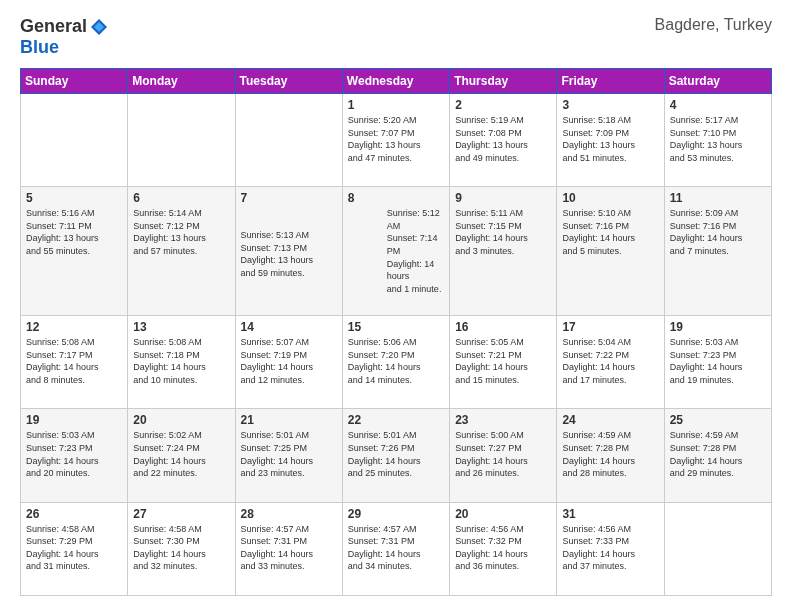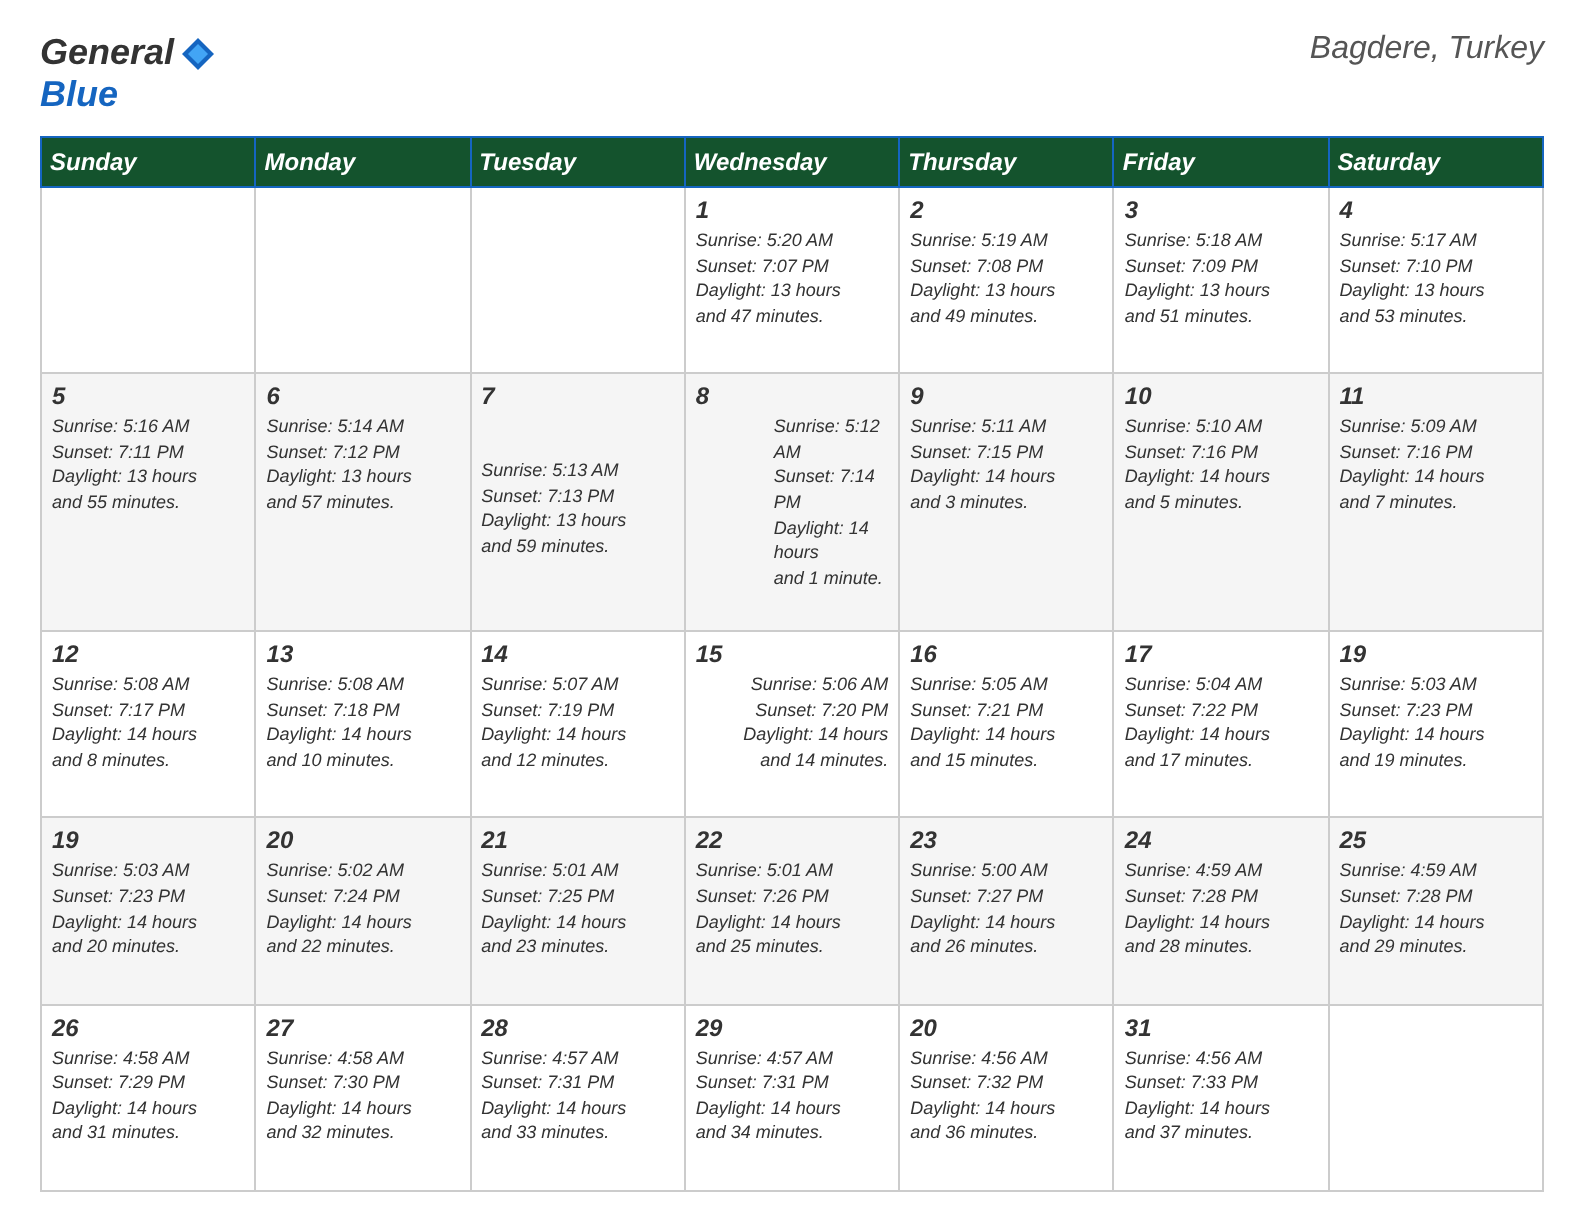--- a/index.html
+++ b/index.html
@@ -9,21 +9,20 @@
       font-family: Arial, sans-serif;
       background: #fff;
       overflow: hidden;
     }
     .page {
       width: 792px;
       height: 612px;
       padding: 16px 20px;
       display: flex;
       flex-direction: column;
-      font-style: italic;
     }
     .header {
       display: flex;
       justify-content: space-between;
       align-items: flex-start;
       margin-bottom: 10px;
     }
     .logo {
       display: flex;
       flex-direction: column;
@@ -62,21 +61,21 @@
       color: #555;
     }
     .calendar {
       flex: 1;
       border: 1px solid #ccc;
       border-collapse: collapse;
       width: 100%;
       table-layout: fixed;
     }
     .calendar th {
-      background: #14532d;
+      background: #a21caf;
       color: #fff;
       font-size: 12px;
       font-weight: bold;
       padding: 5px 4px;
       text-align: left;
       border: 1px solid #1565c0;
     }
     .calendar td {
       vertical-align: top;
       padding: 4px 5px;
@@ -237,21 +236,21 @@
           </td>
           <td>
             <span class="day-num">14</span>
             <div class="day-info" style="white-space: pre-line;">Sunrise: 5:07 AM
 Sunset: 7:19 PM
 Daylight: 14 hours
 and 12 minutes.</div>
           </td>
           <td>
             <span class="day-num">15</span>
-            <div class="day-info" style="white-space: pre-line; text-align: right;">Sunrise: 5:06 AM
+            <div class="day-info" style="white-space: pre-line;">Sunrise: 5:06 AM
 Sunset: 7:20 PM
 Daylight: 14 hours
 and 14 minutes.</div>
           </td>
           <td>
             <span class="day-num">16</span>
             <div class="day-info" style="white-space: pre-line;">Sunrise: 5:05 AM
 Sunset: 7:21 PM
 Daylight: 14 hours
 and 15 minutes.</div>

